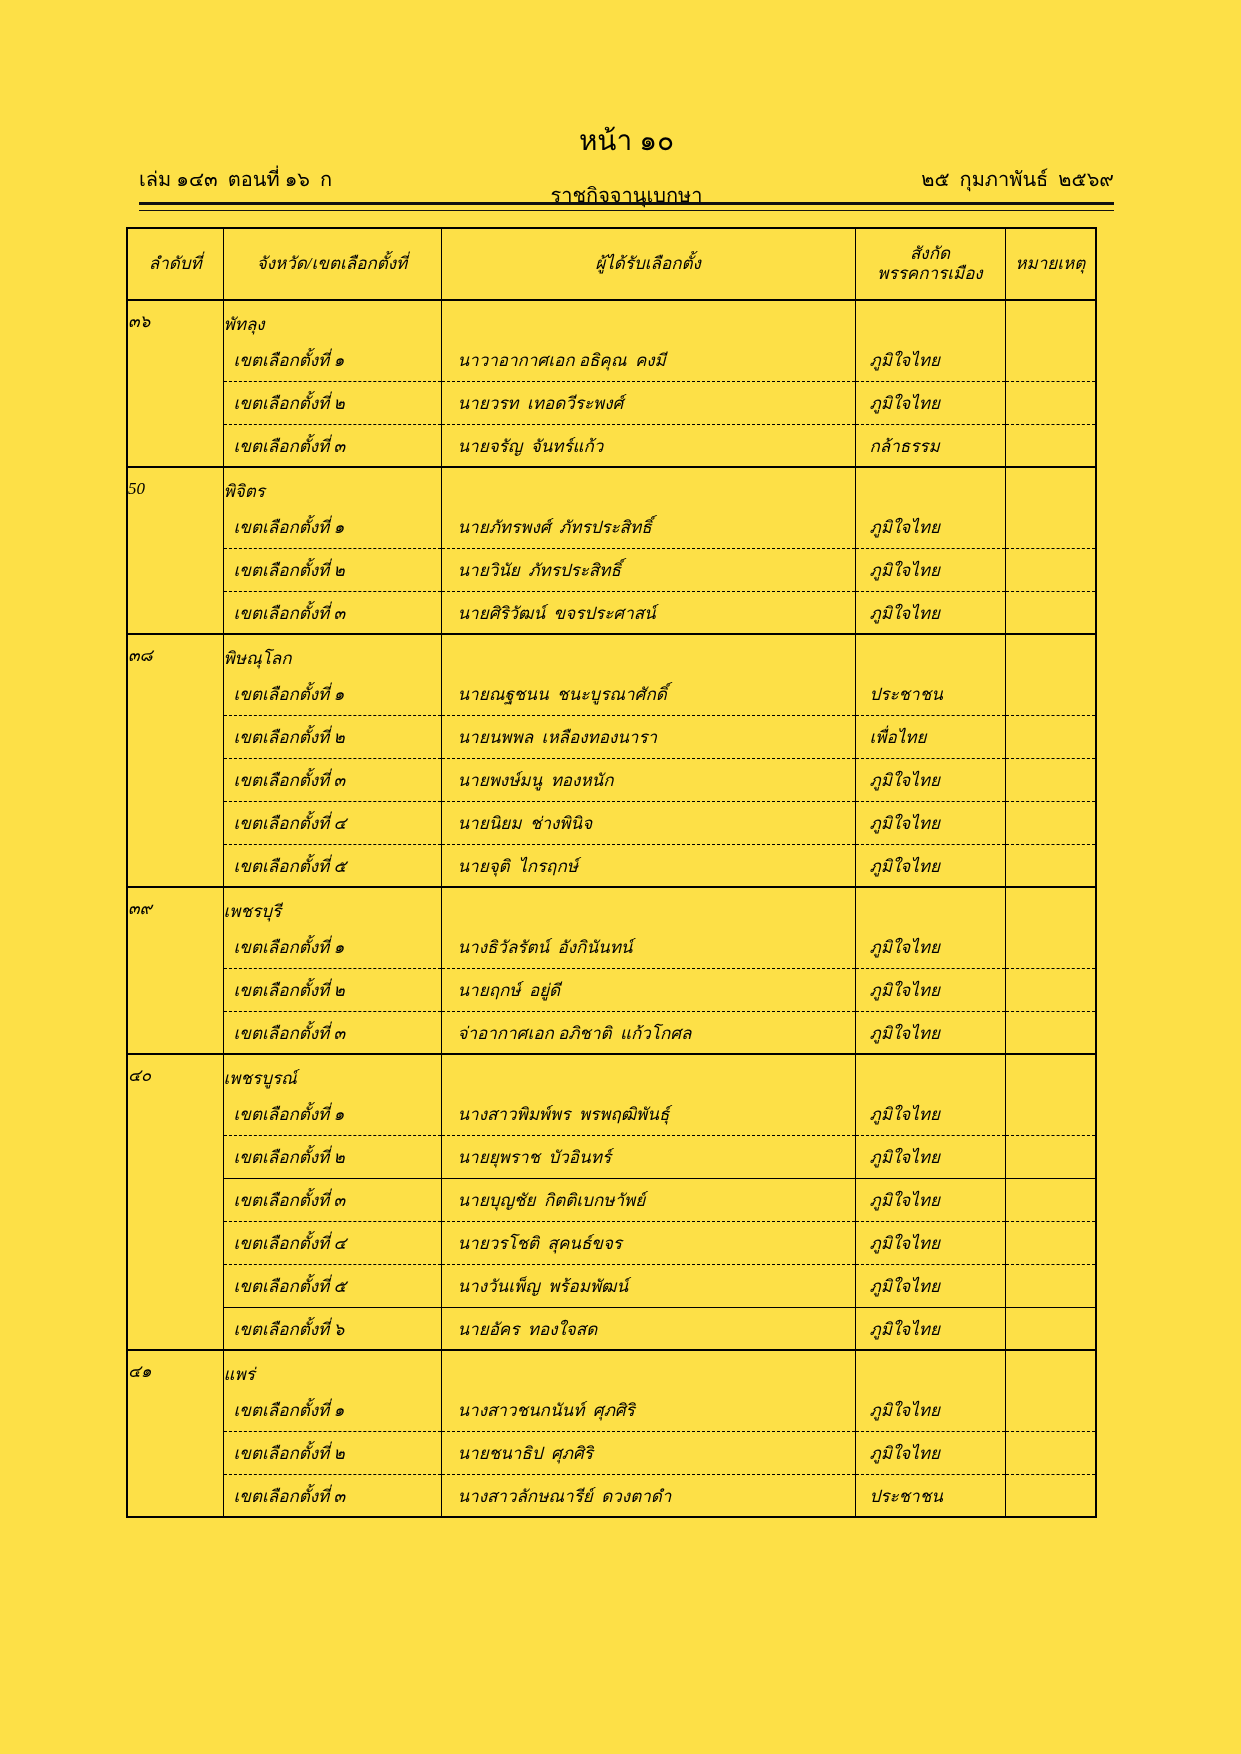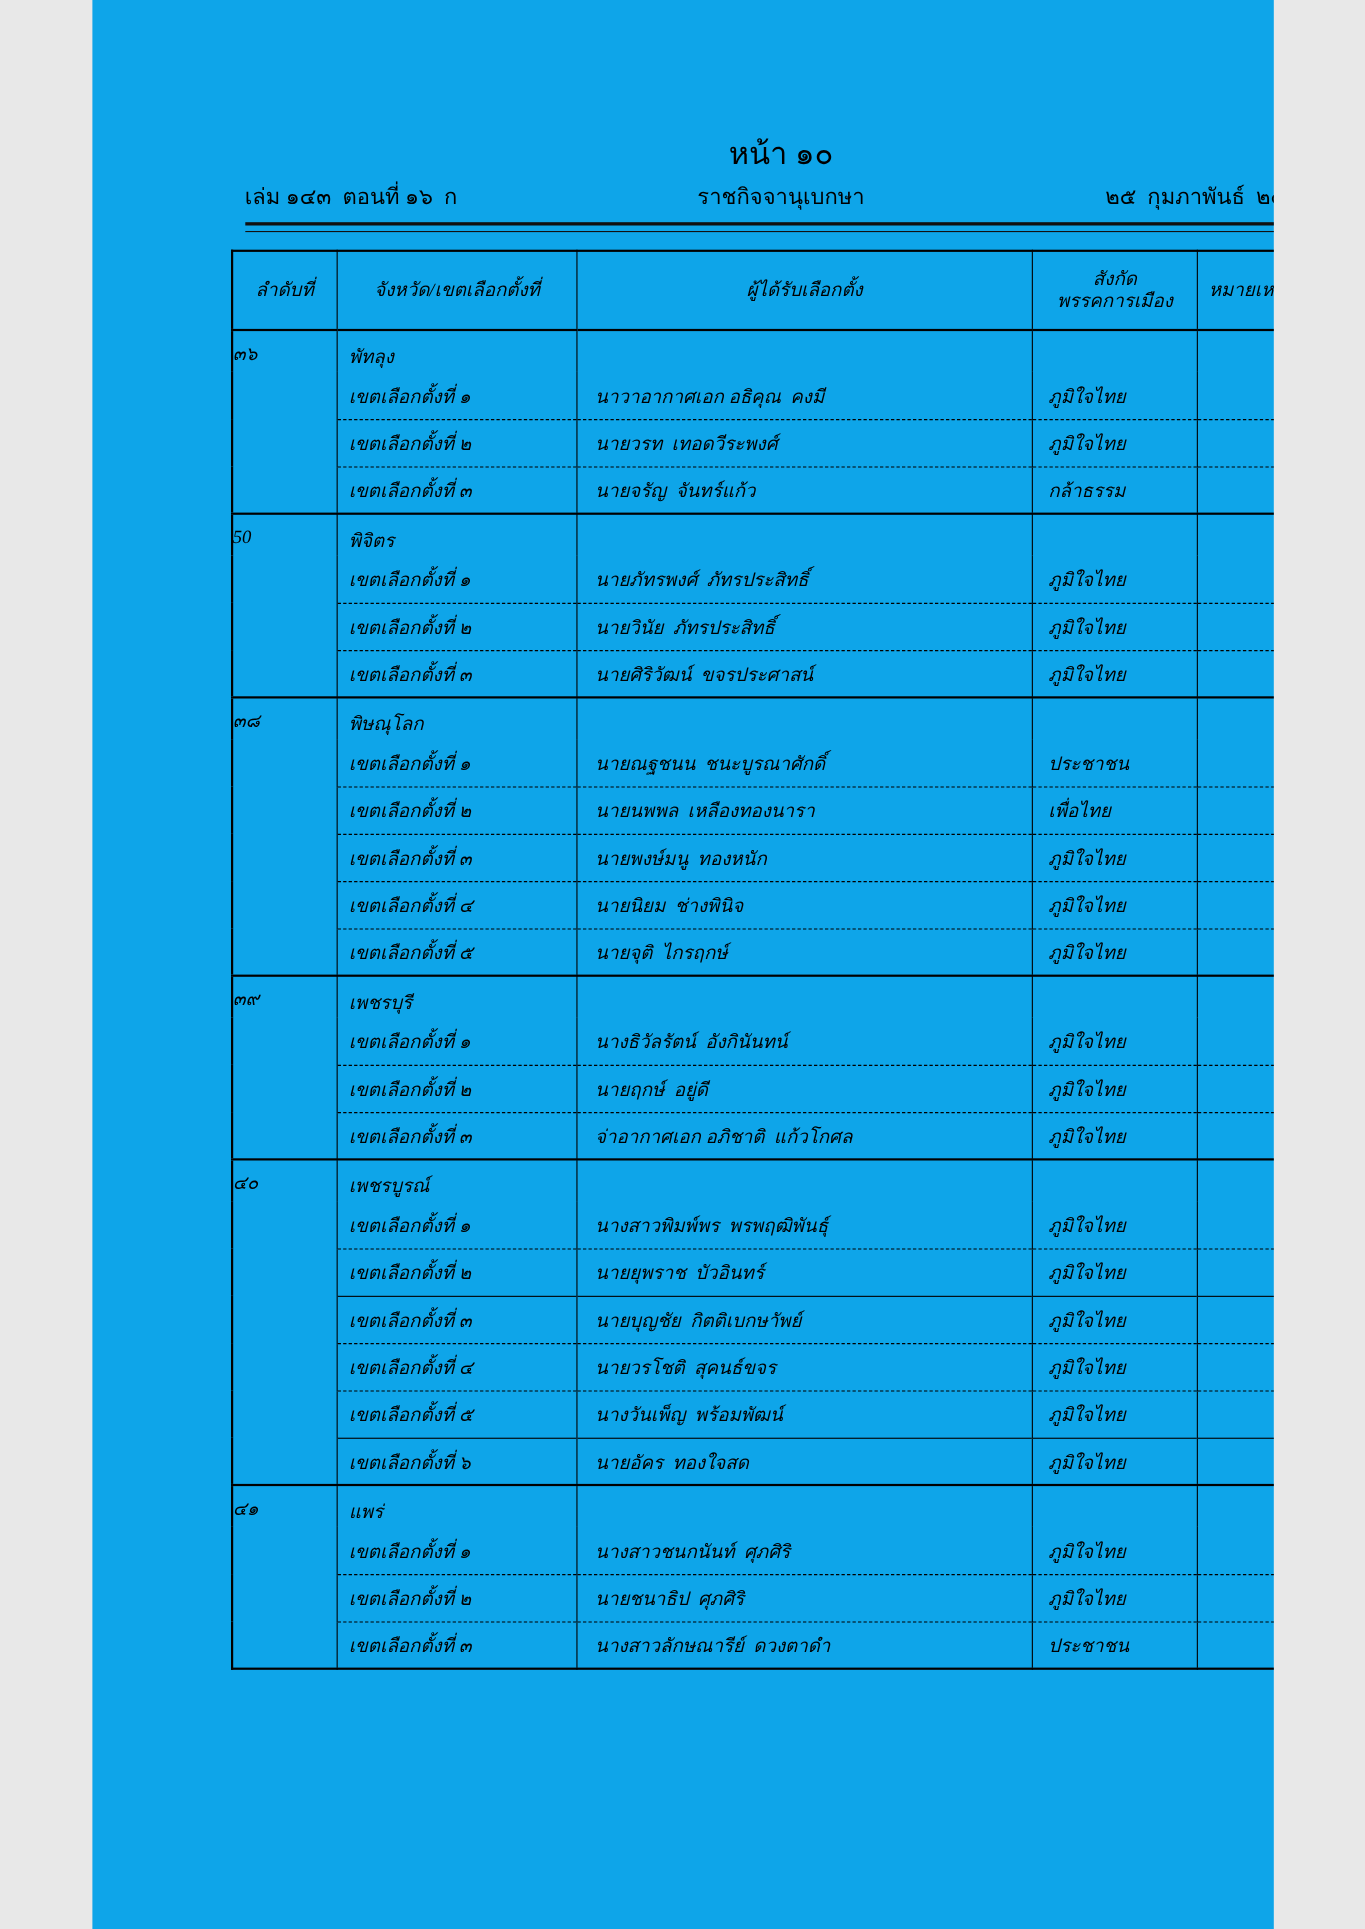--- a/index.html
+++ b/index.html
@@ -1,34 +1,34 @@
 <!DOCTYPE html>
 <html lang="th"><head>
 <meta charset="utf-8">
 <style>
   html,body{margin:0;padding:0;background:#e8e8e8;}
   .page{
     position:relative;
-    width:1074px;height:1754px;
-    background:#0ea5e9;
+    width:1241px;height:1754px;
+    background:#fde047;
     margin:0 auto;
     font-family:"Liberation Serif","DejaVu Serif",serif;
     color:#000;
     overflow:hidden;
   }
   .pageno{
     position:absolute;top:124px;left:139px;width:975px;
     text-align:center;font-size:28px;line-height:34px;
   }
   .masthead{
     position:absolute;top:160px;left:139px;width:975px;height:40px;
     font-size:20px;line-height:38px;
   }
   .masthead .left{position:absolute;left:0;top:0;white-space:pre;}
-  .masthead .center{position:absolute;left:0;right:0;top:0;text-align:center;}
+  .masthead .center{position:absolute;left:0;right:0;top:16px;text-align:center;}
   .masthead .right{position:absolute;right:0;top:0;white-space:pre;}
   .double-rule{
     position:absolute;top:202px;left:139px;width:975px;height:5px;
     border-top:3px solid #111;border-bottom:1px solid #111;
   }
   table.results{
     position:absolute;top:227px;left:126px;
     width:969px;border-collapse:collapse;table-layout:fixed;
     font-size:17px;
     font-style:italic;
@@ -40,21 +40,21 @@
     overflow:visible;
   }
   .results th:first-child,.results td.nb{border-left:none;}
   thead tr{height:72px;}
   thead th{vertical-align:middle;text-align:center;border-bottom:2px solid #000;line-height:1.15;}
   tbody{border-top:2px solid #000;}
   tr.province{height:38px;}
   tr.district{height:43px;}
   td{vertical-align:middle;}
   td.order{vertical-align:top;padding-top:3px;line-height:36px;}
-  td.prov-name{padding-left:10px;vertical-align:bottom;padding-bottom:1px;margin-left:48px;}
+  td.prov-name{vertical-align:bottom;padding-bottom:1px;margin-left:48px;}
   td.district-cell{padding-left:10px;white-space:pre;}
   td.person-cell{padding-left:16px;white-space:pre;}
   td.party-cell{padding-left:14px;margin-top:28px;}
   tr.sep > td{border-top:1px dashed #000;}
   tr.sep-solid > td{border-top:1px solid #000;}
   .hdr-two-line span{display:block;}
 </style>
 </head>
 <body>
 

